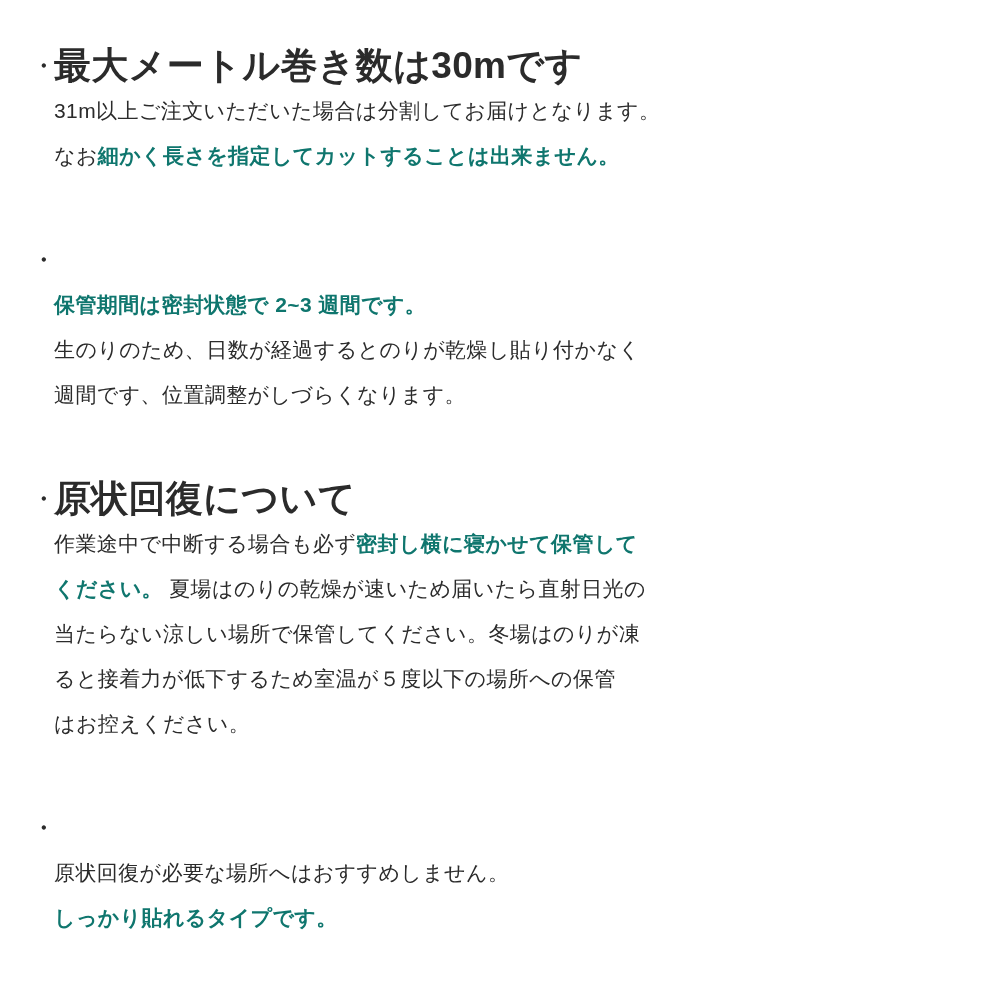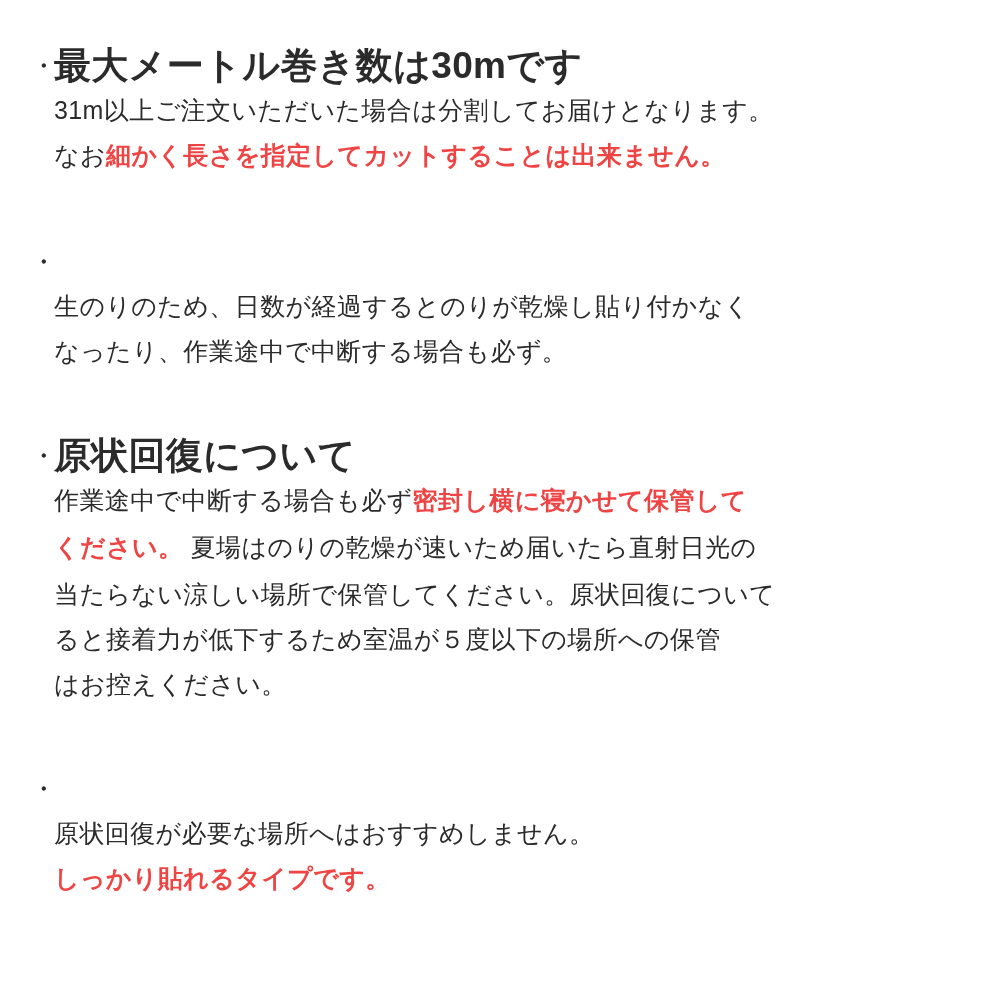--- a/index.html
+++ b/index.html
@@ -44,29 +44,28 @@
     font-size: 37px;
     font-weight: bold;
     line-height: 44px;
     letter-spacing: 0.3px;
     color: #2b2b2b;
   }
   .body-block {
     margin-left: 24px;
   }
   .line {
-    font-size: 25px;
+    font-size: 21px;
     line-height: 45px;
     letter-spacing: 0.4px;
     color: #2b2b2b;
   }
   .em {
-    color: #ef4444;
+    color: #0f766e;
     font-weight: bold;
-    font-family: Liberation Mono, monospace;
   }
   .gap-big { height: 26px; }
 </style>
 </head>
 <body>
 
 <div class="page">
 
   <div class="section">
     <div class="heading-row">
@@ -84,44 +83,47 @@
   </div>
 
   <div class="gap-big"></div>
 
   <div class="section">
     <div class="heading-row">
       <span class="bullet">・</span>
     </div>
     <div class="body-block">
       <div class="line">
+        <span class="em">保管期間は密封状態で 2~3 週間です。</span>
+      </div>
+      <div class="line">
         <span>生のりのため、日数が経過するとのりが乾燥し貼り付かなく</span>
       </div>
       <div class="line">
-        <span>なったり、作業途中で中断する場合も必ず。</span>
+        <span>週間です、位置調整がしづらくなります。</span>
       </div>
     </div>
   </div>
 
   <div class="gap-big"></div>
 
   <div class="section">
     <div class="heading-row">
       <span class="bullet">・</span>
       <span class="heading">原状回復について</span>
     </div>
     <div class="body-block">
       <div class="line">
         <span>作業途中で中断する場合も必ず</span><span class="em">密封し横に寝かせて保管して</span>
       </div>
       <div class="line">
         <span class="em">ください。</span><span> 夏場はのりの乾燥が速いため届いたら直射日光の</span>
       </div>
       <div class="line">
-        <span>当たらない涼しい場所で保管してください。原状回復について</span>
+        <span>当たらない涼しい場所で保管してください。冬場はのりが凍</span>
       </div>
       <div class="line">
         <span>ると接着力が低下するため室温が５度以下の場所への保管</span>
       </div>
       <div class="line">
         <span>はお控えください。</span>
       </div>
     </div>
   </div>
 

